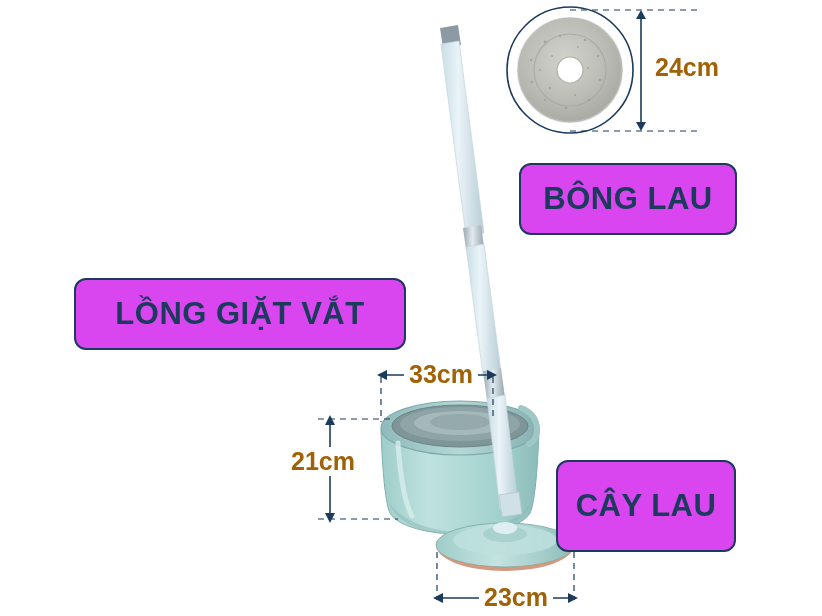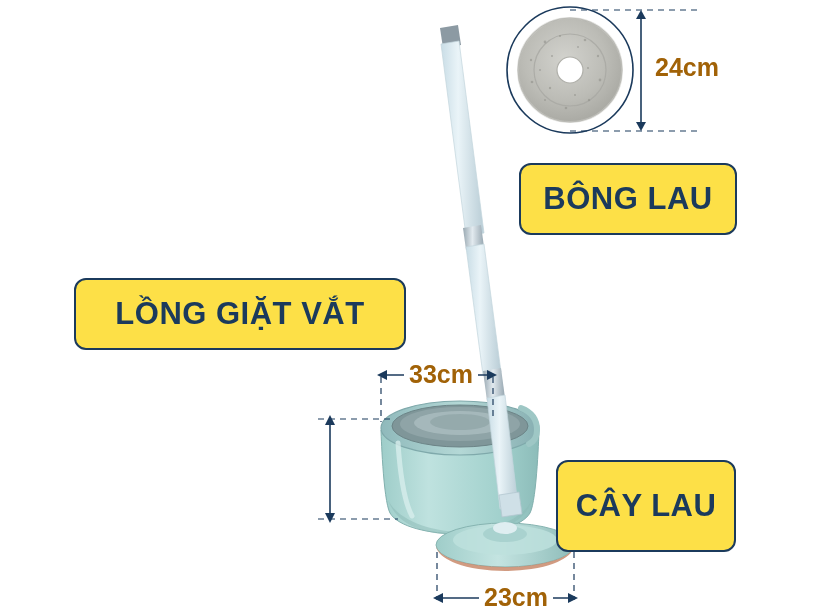--- a/index.html
+++ b/index.html
@@ -21,21 +21,21 @@
     position: absolute;
     border: 2px solid #1b3a5c;
     border-radius: 12px;
     color: #1b3a5c;
     font-weight: bold;
     letter-spacing: 0.5px;
     display: flex;
     align-items: center;
     justify-content: center;
     box-sizing: border-box;
-    background: #fde047;
+    background: #d946ef;
   }
   #label-basket {
     left: 74px;
     top: 278px;
     width: 332px;
     height: 72px;
     font-size: 31px;
   }
   #label-pad {
     left: 519px;
@@ -223,19 +223,20 @@
       <line x1="437" y1="552" x2="437" y2="600" stroke="#1b3a5c" stroke-width="1.2" stroke-dasharray="6,5"></line>
       <line x1="574" y1="552" x2="574" y2="600" stroke="#1b3a5c" stroke-width="1.2" stroke-dasharray="6,5"></line>
       <line x1="437" y1="598" x2="574" y2="598" stroke="#1b3a5c" stroke-width="1.6"></line>
       <path d="M433 598 l10 -5 v10 z" fill="#1b3a5c"></path>
       <path d="M578 598 l-10 -5 v10 z" fill="#1b3a5c"></path>
     </g>
   </svg>
 
   <div class="dim-text" id="dim-24">24cm</div>
   <div class="dim-text" id="dim-33">33cm</div>
+  <div class="dim-text" id="dim-21">21cm</div>
   <div class="dim-text" id="dim-23">23cm</div>
 
   <div class="label-box" id="label-basket">LỒNG GIẶT VẮT</div>
   <div class="label-box" id="label-pad">BÔNG LAU</div>
   <div class="label-box" id="label-mop">CÂY LAU</div>
 
 </div>
 
 </body></html>

